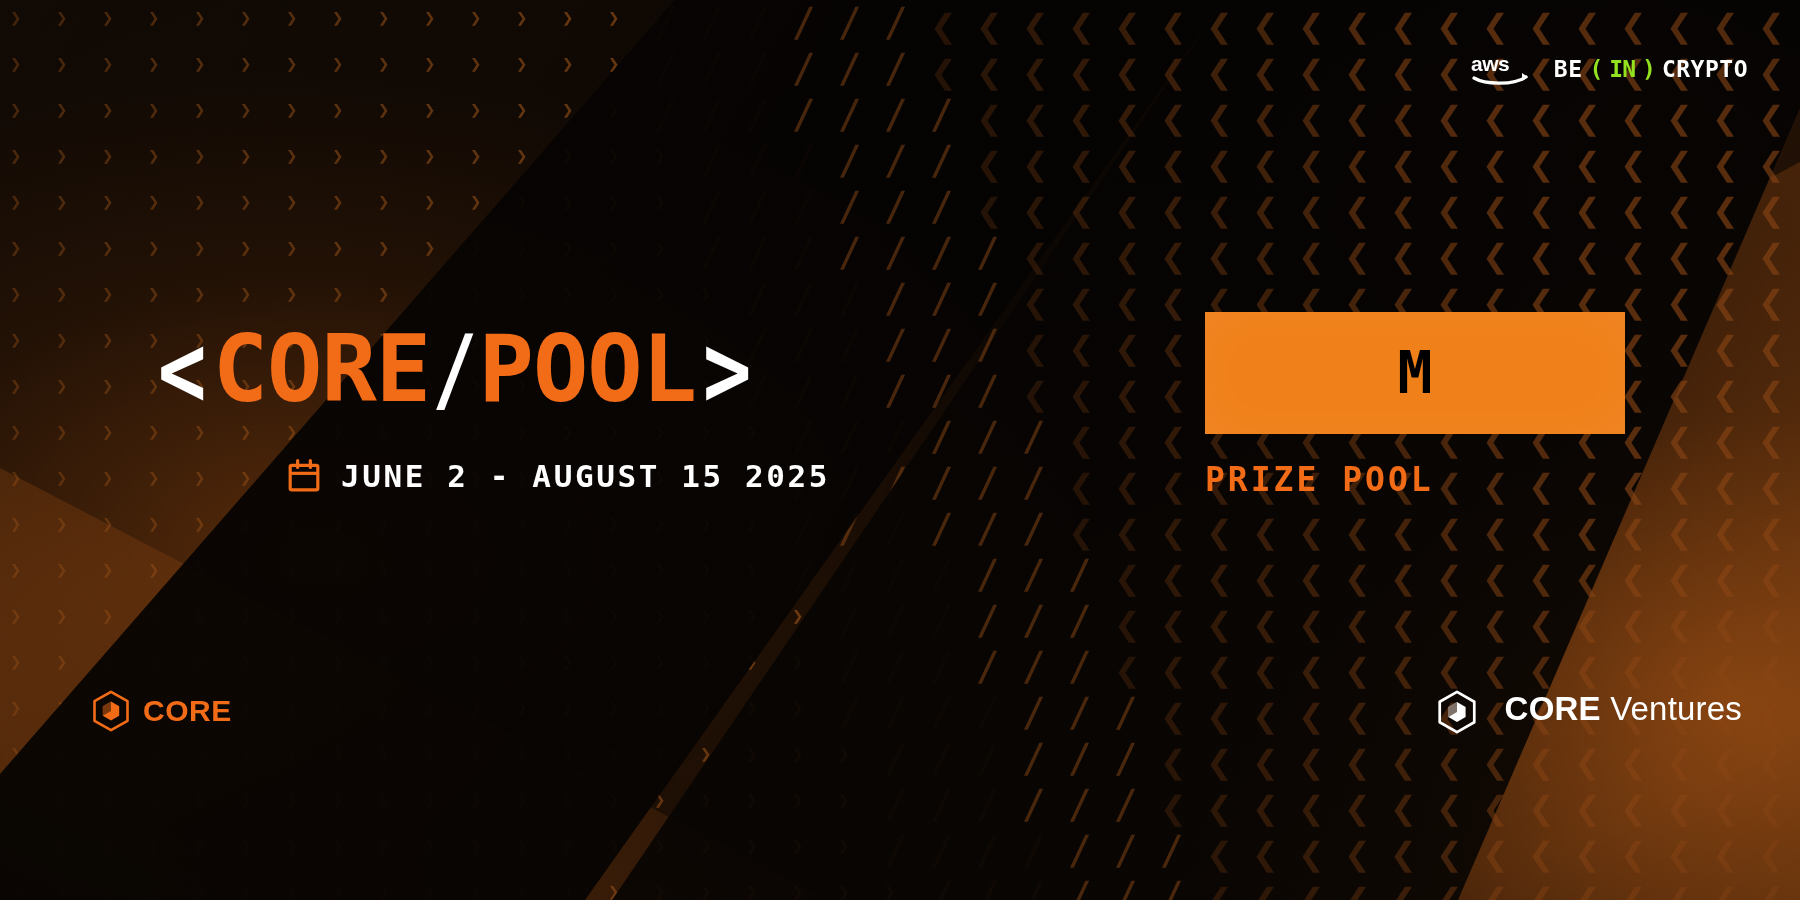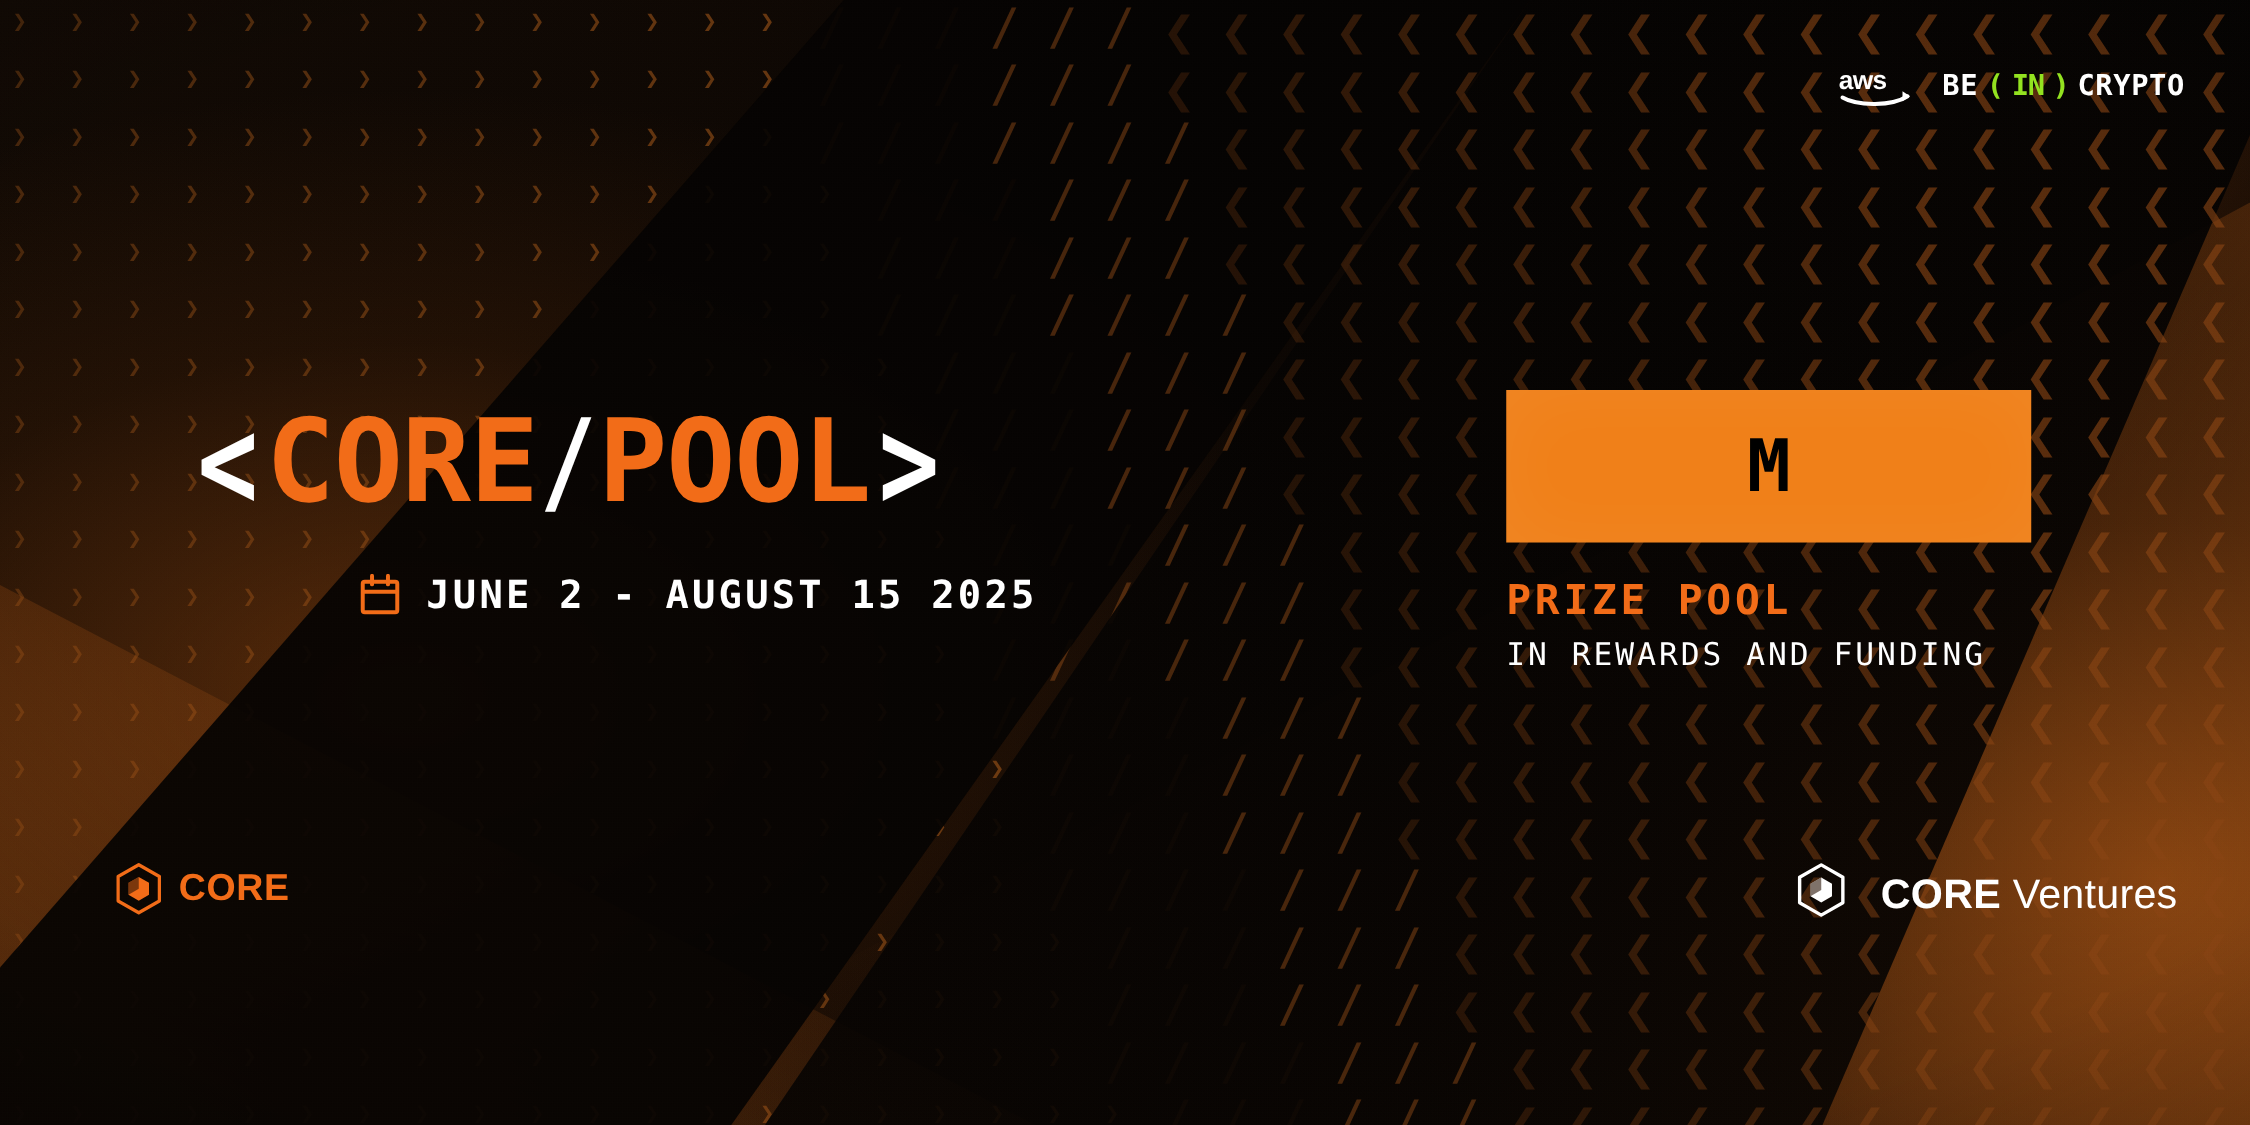--- a/index.html
+++ b/index.html
@@ -252,21 +252,21 @@
     font-weight: 700;
     font-size: 30px;
     letter-spacing: 0.5px;
     color: #f26c18;
   }
   .core-ventures {
     position: absolute;
     right: 58px;
     bottom: 166px;
     display: flex;
-    align-items: flex-end;
+    align-items: flex-start;
     gap: 28px;
   }
   .core-ventures .wordmark {
     font-family: "Liberation Sans", sans-serif;
     font-weight: 400;
     font-size: 33px;
     letter-spacing: 0.2px;
     color: #ffffff;
   }
   .core-ventures .wordmark b { font-weight: 700; }
@@ -1108,21 +1108,20 @@
       </div>
     </div>
 
     <div class="prize-block">
       <div class="amount-box">
         <div class="amount">
           <span class="unit">M</span>
         </div>
       </div>
       <div class="prize-pool">PRIZE POOL</div>
-      <div class="prize-sub">IN REWARDS AND FUNDING</div>
     </div>
 
     <div class="core-logo">
       <svg width="38" height="42" viewBox="0 0 38 42">
         <path d="M19 1.8 L35.5 11.2 L35.5 30.8 L19 40.2 L2.5 30.8 L2.5 11.2 Z" fill="none" stroke="#f26c18" stroke-width="2.6" stroke-linejoin="round"></path>
         <path d="M19 11.5 L27.2 16.2 L27.2 25.8 L19 30.5 L10.8 25.8 L10.8 16.2 Z" fill="#f26c18"></path>
         <path d="M19 11.5 L19 21 L10.8 25.8 L10.8 16.2 Z" fill="#1a0c04" opacity="0.55"></path>
       </svg>
       <span class="wordmark">CORE</span>
     </div>

